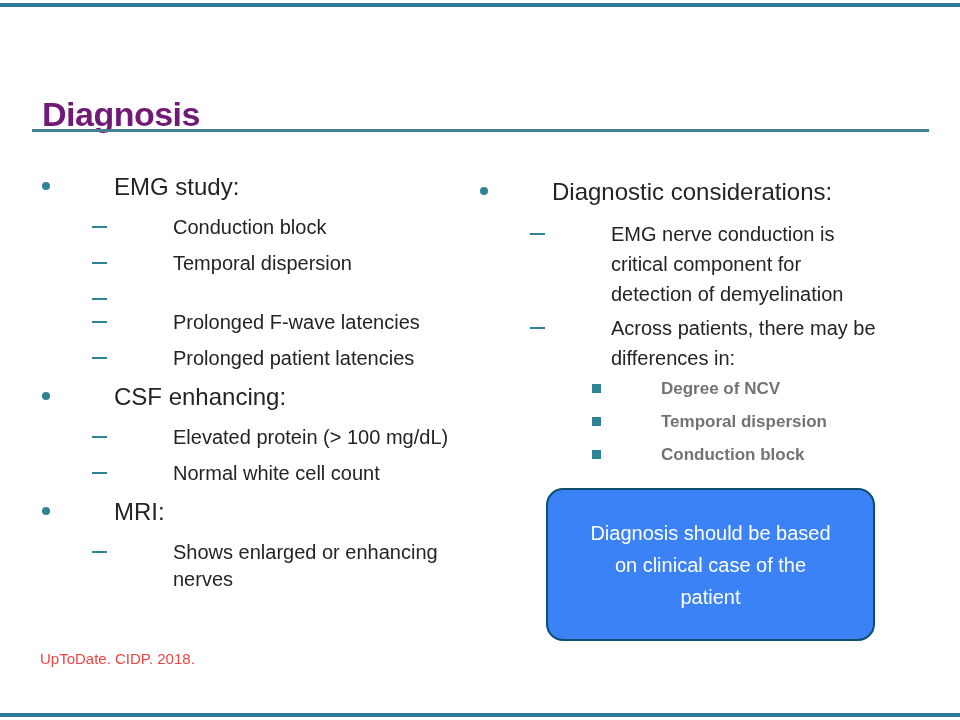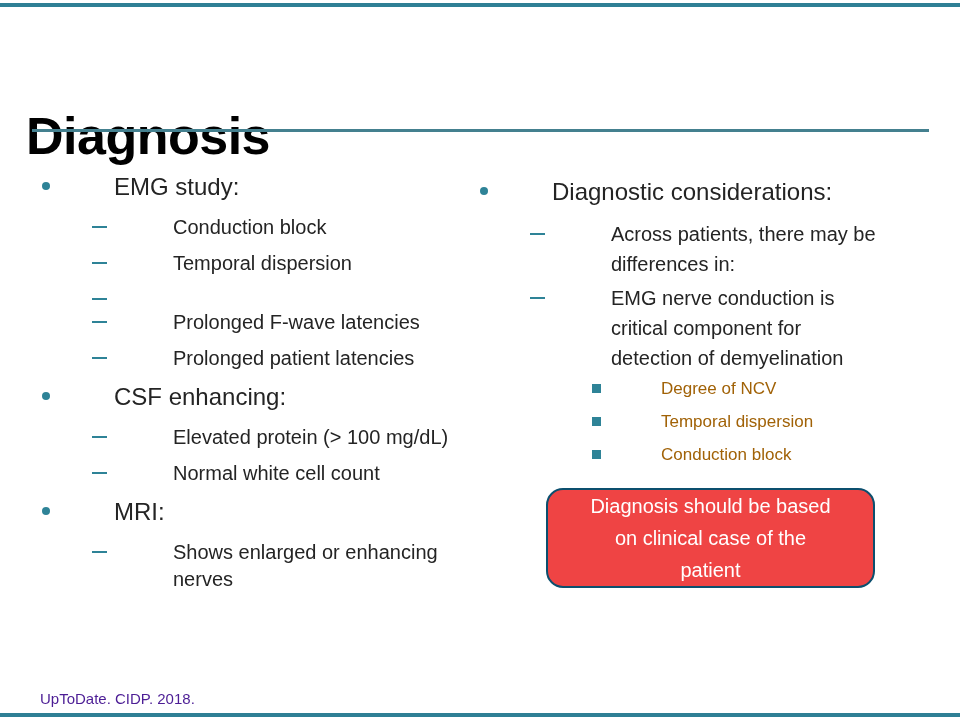--- a/index.html
+++ b/index.html
@@ -4,47 +4,47 @@
 <style>
   html,body{margin:0;padding:0;background:#ffffff;}
   .slide{
     position:relative;width:960px;height:720px;background:#ffffff;overflow:hidden;
     font-family:"Liberation Sans","DejaVu Sans",sans-serif;color:#242424;
   }
   .edge-line{position:absolute;left:0;width:960px;height:4px;background:#2E7F95;}
   .edge-line.top{top:3px;}
   .edge-line.bottom{bottom:3px;}
   .title{
-    position:absolute;left:26px;top:74px;font-size:52px;line-height:1.05;
-    color:#000000;letter-spacing:-0.5px;
+    position:absolute;left:42px;top:74px;font-size:34px;line-height:1.05;
+    color:#701a75;letter-spacing:-0.5px;
   }
   .title-underline{position:absolute;left:32px;top:129px;width:897px;height:3px;background:#44808F;}
   .col{position:absolute;width:446px;}
   .col-left{left:40px;top:171px;}
   .col-right{left:478px;top:176px;}
   .item{display:flex;align-items:flex-start;gap:48px;}
   .ml{white-space:pre-line;}
   .l1{font-size:24px;line-height:32px;margin-bottom:11px;color:#242424;}
   .l1 .dot{flex:0 0 auto;width:8px;height:8px;border-radius:50%;background:#2E8397;margin:11px 16px 0 2px;}
   .l2{font-size:20px;line-height:27px;margin-left:52px;margin-bottom:9px;color:#242424;}
   .l2 .dash{flex:0 0 auto;width:15px;height:2px;background:#2E8397;margin:12px 18px 0 0;}
   .col-right .l2{line-height:30px;margin-bottom:4px;}
   .col-right .l2 .dash{margin-top:14px;}
-  .l3{font-size:17px;line-height:24px;margin-left:114px;margin-bottom:9px;color:#a16207;}
+  .l3{font-size:17px;line-height:24px;margin-left:114px;margin-bottom:9px;color:#737373;font-weight:bold;}
   .l3 .sq{flex:0 0 auto;width:9px;height:9px;background:#2E8397;margin:7px 12px 0 0;}
   .callout{
-    position:absolute;left:546px;top:488px;width:329px;height:100px;
-    background:#ef4444;border:2px solid #0C4F6E;border-radius:17px;
+    position:absolute;left:546px;top:488px;width:329px;height:153px;
+    background:#3b82f6;border:2px solid #0C4F6E;border-radius:17px;
     box-sizing:border-box;display:flex;align-items:center;justify-content:center;
   }
   .callout-text{
     color:#ffffff;font-size:20px;line-height:32px;text-align:center;
     font-weight:500;white-space:pre-line;
   }
-  .footer{position:absolute;left:40px;top:690px;font-size:15px;color:#4c1d95;}
+  .footer{position:absolute;left:40px;top:650px;font-size:15px;color:#ef4444;}
 </style>
 </head>
 <body>
 
 <div class="slide">
 
   <div class="edge-line top"></div>
 
   <h1 class="title">Diagnosis</h1>
   <div class="title-underline"></div>
@@ -96,28 +96,28 @@
       </div>
   </div>
 
   <div class="col col-right">
     <div class="item l1">
         <span class="dot"></span>
         <span class="ml">Diagnostic considerations:</span>
       </div>
     <div class="item l2">
         <span class="dash"></span>
-        <span class="ml">Across patients, there may be
-differences in:</span>
+        <span class="ml">EMG nerve conduction is
+critical component for
+detection of demyelination</span>
       </div>
     <div class="item l2">
         <span class="dash"></span>
-        <span class="ml">EMG nerve conduction is
-critical component for
-detection of demyelination</span>
+        <span class="ml">Across patients, there may be
+differences in:</span>
       </div>
     <div class="item l3">
         <span class="sq"></span>
         <span class="ml">Degree of NCV</span>
       </div>
     <div class="item l3">
         <span class="sq"></span>
         <span class="ml">Temporal dispersion</span>
       </div>
     <div class="item l3">

